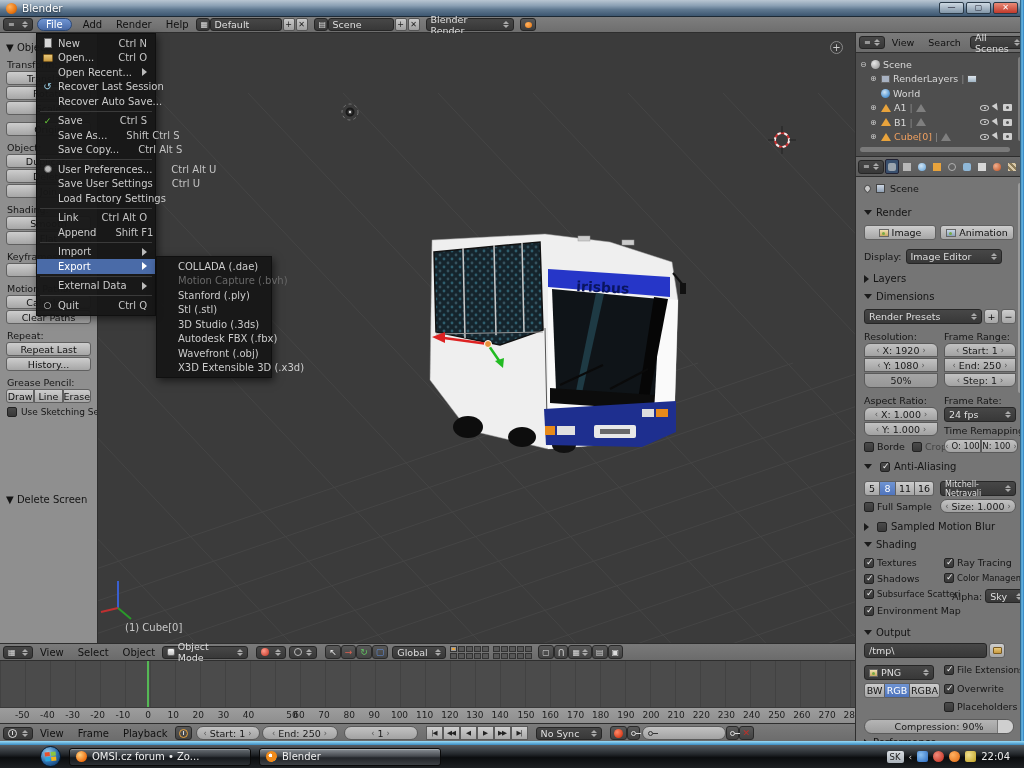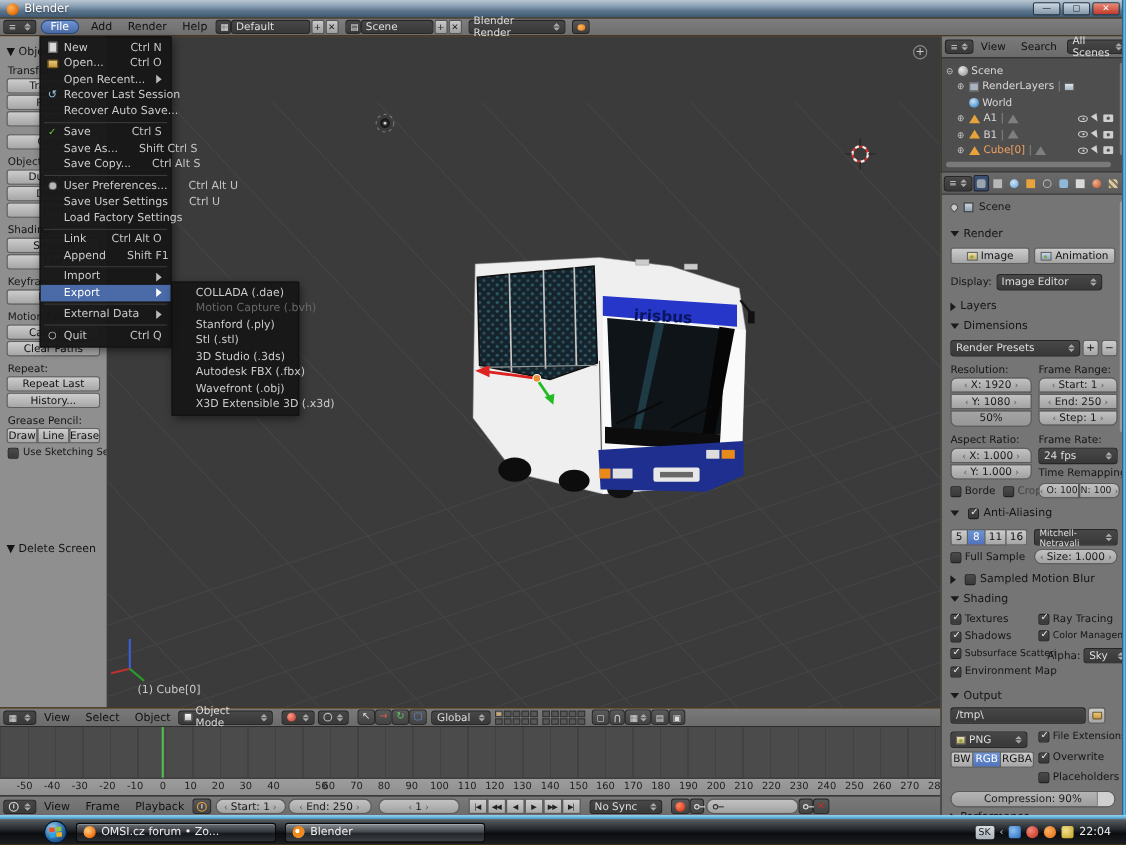--- a/index.html
+++ b/index.html
@@ -1,18 +1,18 @@
 <!DOCTYPE html>
 <html><head>
 <meta charset="utf-8">
 <style>
   * { margin:0; padding:0; box-sizing:border-box; }
   html,body { width:1024px; height:768px; overflow:hidden; background:#000;
               font-family:"DejaVu Sans", sans-serif; }
-  .screen { position:relative; width:1024px; height:768px; background:#a16207; overflow:hidden; }
+  .screen { position:relative; width:1024px; height:768px; background:#a21caf; overflow:hidden; }
   .abs { position:absolute; }
 
   
   .titlebar { position:absolute; left:0; top:0; width:1024px; height:17px;
     background:linear-gradient(#b9c6d2 0%, #8ba0b4 35%, #5f7890 60%, #3c5670 100%);
     display:flex; align-items:center; padding:0 6px; border-bottom:1px solid #1d2a36; }
   .tb-logo { width:11px; height:11px; border-radius:50%;
     background:radial-gradient(circle at 35% 35%, #ffb25e, #e87612 60%, #9e4a05); margin-right:5px; }
   .tb-title { font-size:10.5px; color:#fff; text-shadow:0 1px 2px rgba(0,0,0,.6); }
   .winbtns { margin-left:auto; display:flex; gap:2px; }

